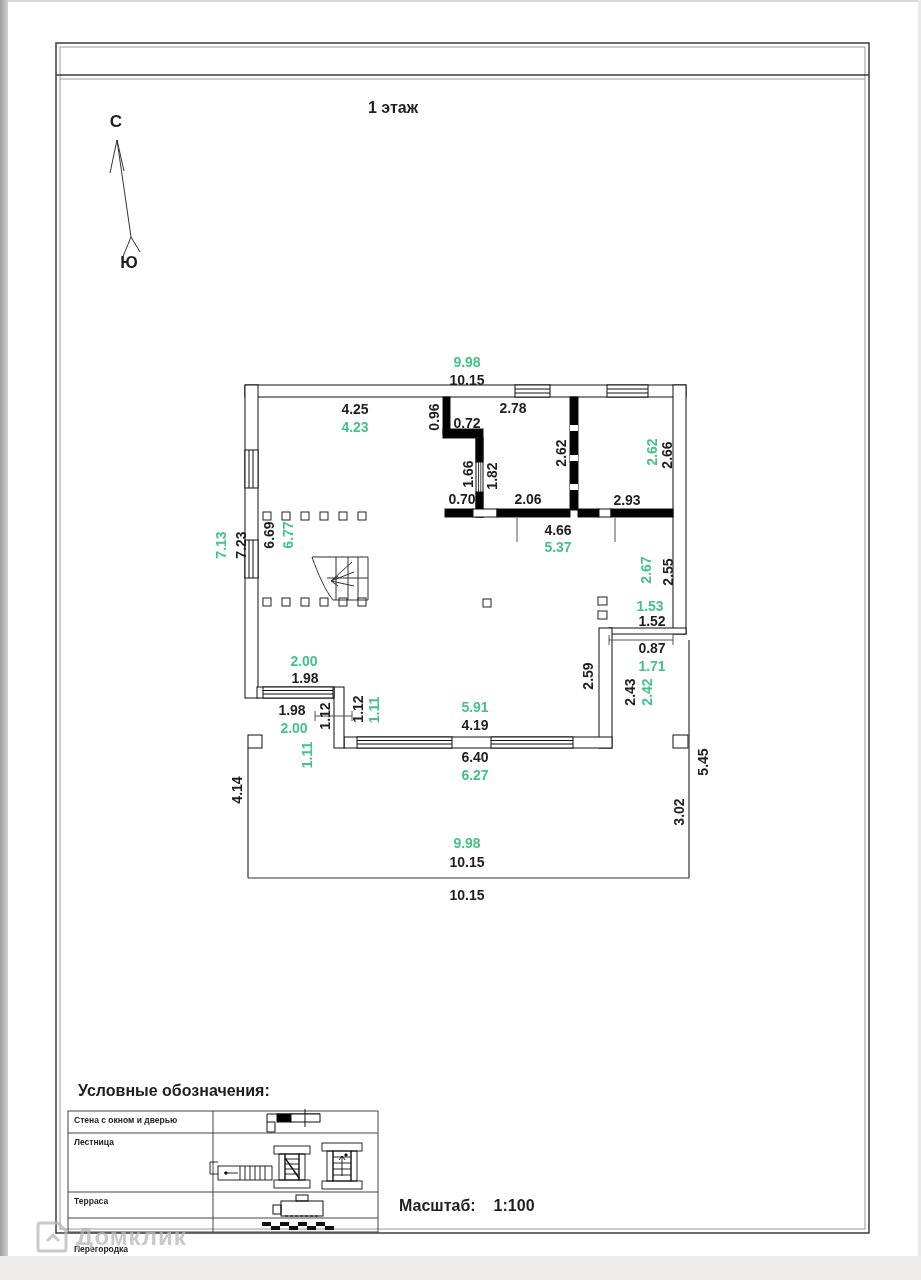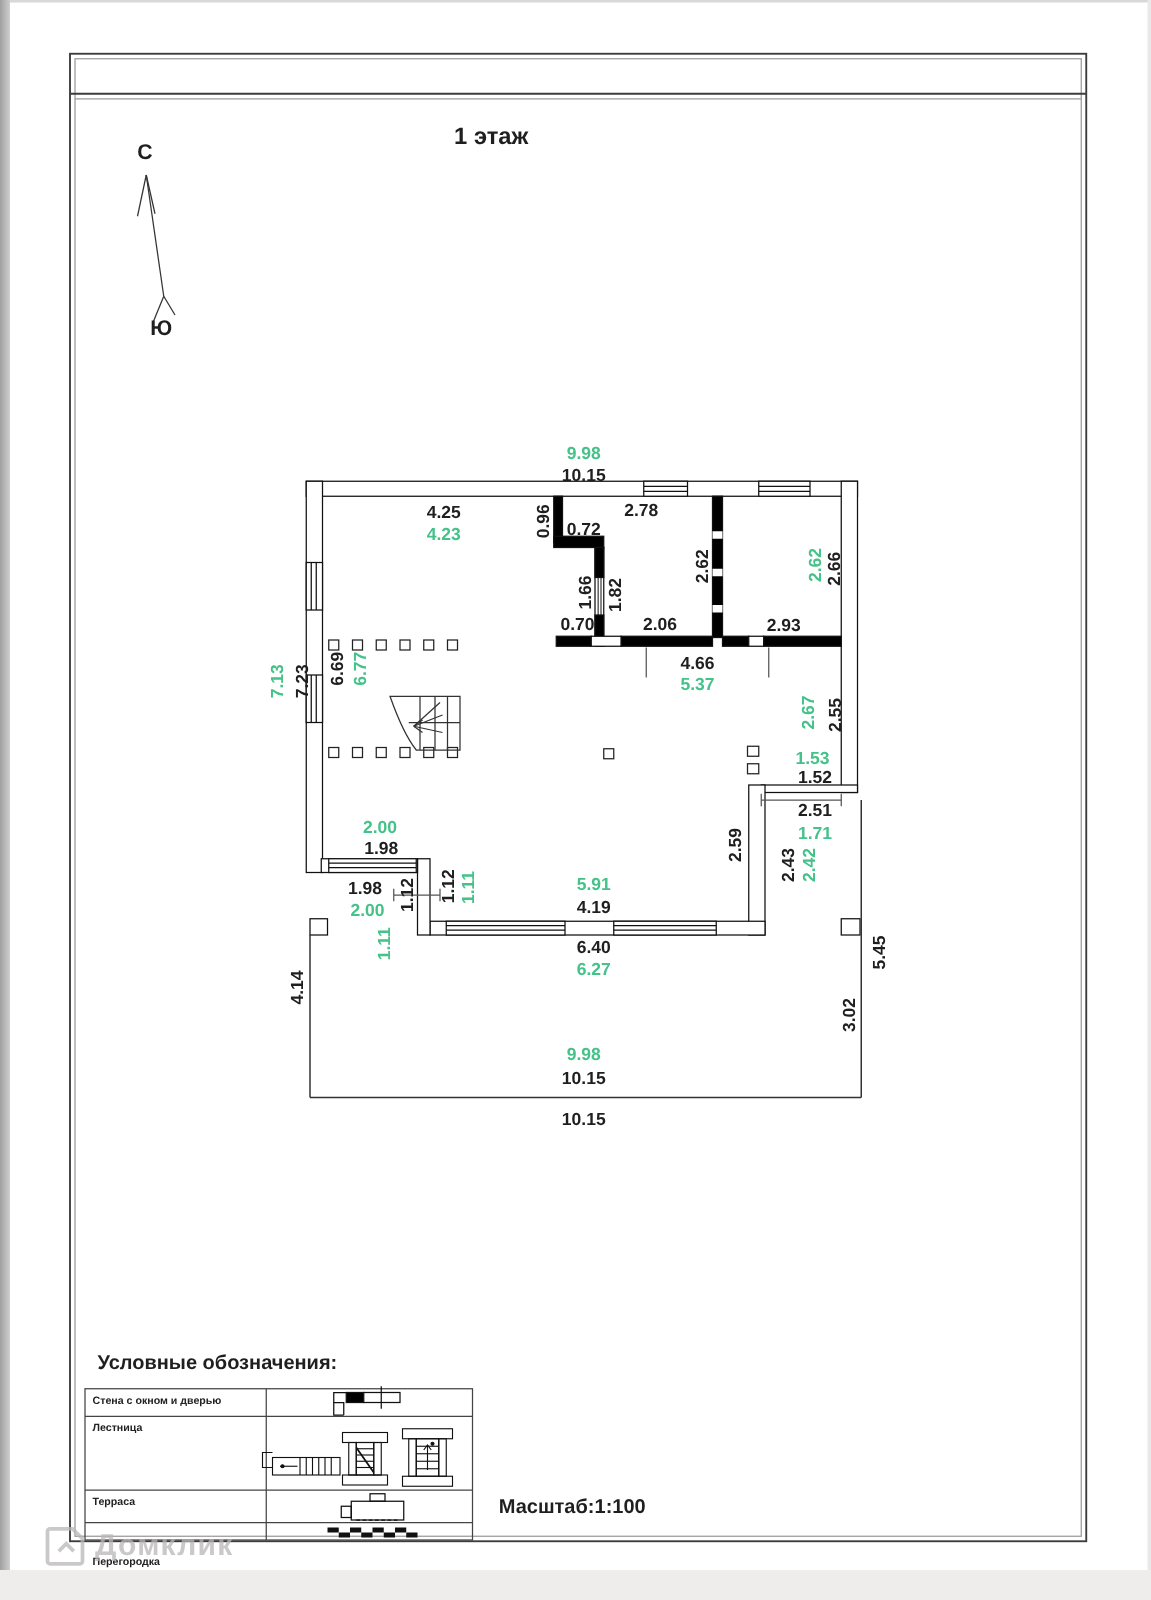--- a/index.html
+++ b/index.html
@@ -10,31 +10,31 @@
              background:linear-gradient(to right,#a0a0a0,#cfcfcf);}
   .edge-top{position:absolute;left:0;top:0;width:100%;height:2px;background:#d8d8d8;}
   .edge-bottom{position:absolute;left:0;top:1256px;width:100%;height:24px;background:#efedec;}
   .edge-right{position:absolute;right:0;top:0;width:3px;height:1262px;background:#e9e9e9;}
   
   svg.linework{position:absolute;left:0;top:0;}
   
   .title-text{position:absolute;left:56px;top:51px;width:813px;text-align:center;
               font-size:17px;font-weight:600;letter-spacing:.5px;}
   .floor-text{position:absolute;left:56px;top:99px;width:674px;text-align:center;
-              font-size:19px;font-weight:600;}
+              font-size:16px;font-weight:600;}
   .compass-letter{position:absolute;font-size:17px;font-weight:700;transform:translate(-50%,-50%);}
   .dim{position:absolute;font-size:14px;font-weight:600;white-space:nowrap;
        transform:translate(-50%,-50%);line-height:1;}
   .dim.v{transform:translate(-50%,-50%) rotate(-90deg);}
   .dim.b{color:#1f1f1f;}
   .dim.g{color:#44c289;}
   .legend-heading{position:absolute;left:78px;top:1082px;font-size:16px;font-weight:700;}
   .legend-label{position:absolute;font-size:8.5px;font-weight:700;color:#222;}
   .scale-line{position:absolute;left:399px;top:1197px;font-size:16px;font-weight:600;}
-  .scale-line .val{}
+  .scale-line .val{margin-left:18px;}
   .watermark{position:absolute;left:36px;top:1221px;display:flex;align-items:center;
              color:rgba(184,181,181,0.75);}
   .watermark-text{font-size:24px;font-weight:700;letter-spacing:1px;margin-left:8px;}
 </style>
 </head>
 <body>
 
 <div class="page">
 
   <svg class="linework" width="921" height="1280" viewBox="0 0 921 1280">
@@ -254,21 +254,21 @@
     <span class="dim b h" style="left:558px;top:530px">4.66</span>
     <span class="dim g h" style="left:558px;top:547px">5.37</span>
     <span class="dim g v" style="left:221px;top:545px">7.13</span>
     <span class="dim b v" style="left:241px;top:545px">7.23</span>
     <span class="dim b v" style="left:269px;top:535px">6.69</span>
     <span class="dim g v" style="left:288px;top:535px">6.77</span>
     <span class="dim g v" style="left:646px;top:570px">2.67</span>
     <span class="dim b v" style="left:668px;top:572px">2.55</span>
     <span class="dim g h" style="left:650px;top:606px">1.53</span>
     <span class="dim b h" style="left:652px;top:621px">1.52</span>
-    <span class="dim b h" style="left:652px;top:648px">2.51</span>
+    <span class="dim b h" style="left:652px;top:648px">0.87</span>
     <span class="dim g h" style="left:652px;top:666px">1.71</span>
     <span class="dim g h" style="left:304px;top:661px">2.00</span>
     <span class="dim b h" style="left:305px;top:678px">1.98</span>
     <span class="dim b h" style="left:292px;top:710px">1.98</span>
     <span class="dim g h" style="left:294px;top:728px">2.00</span>
     <span class="dim b v" style="left:325px;top:716px">1.12</span>
     <span class="dim g v" style="left:307px;top:755px">1.11</span>
     <span class="dim b v" style="left:358px;top:709px">1.12</span>
     <span class="dim g v" style="left:374px;top:710px">1.11</span>
     <span class="dim g h" style="left:475px;top:707px">5.91</span>

